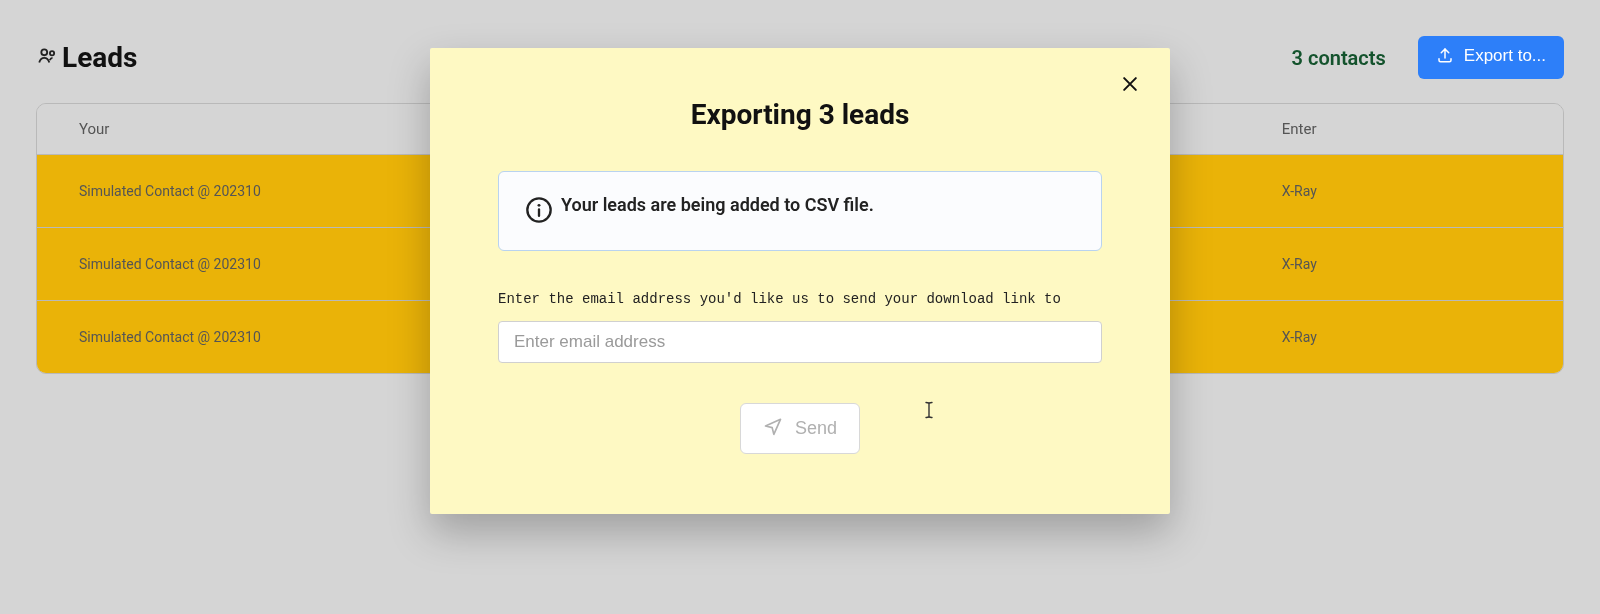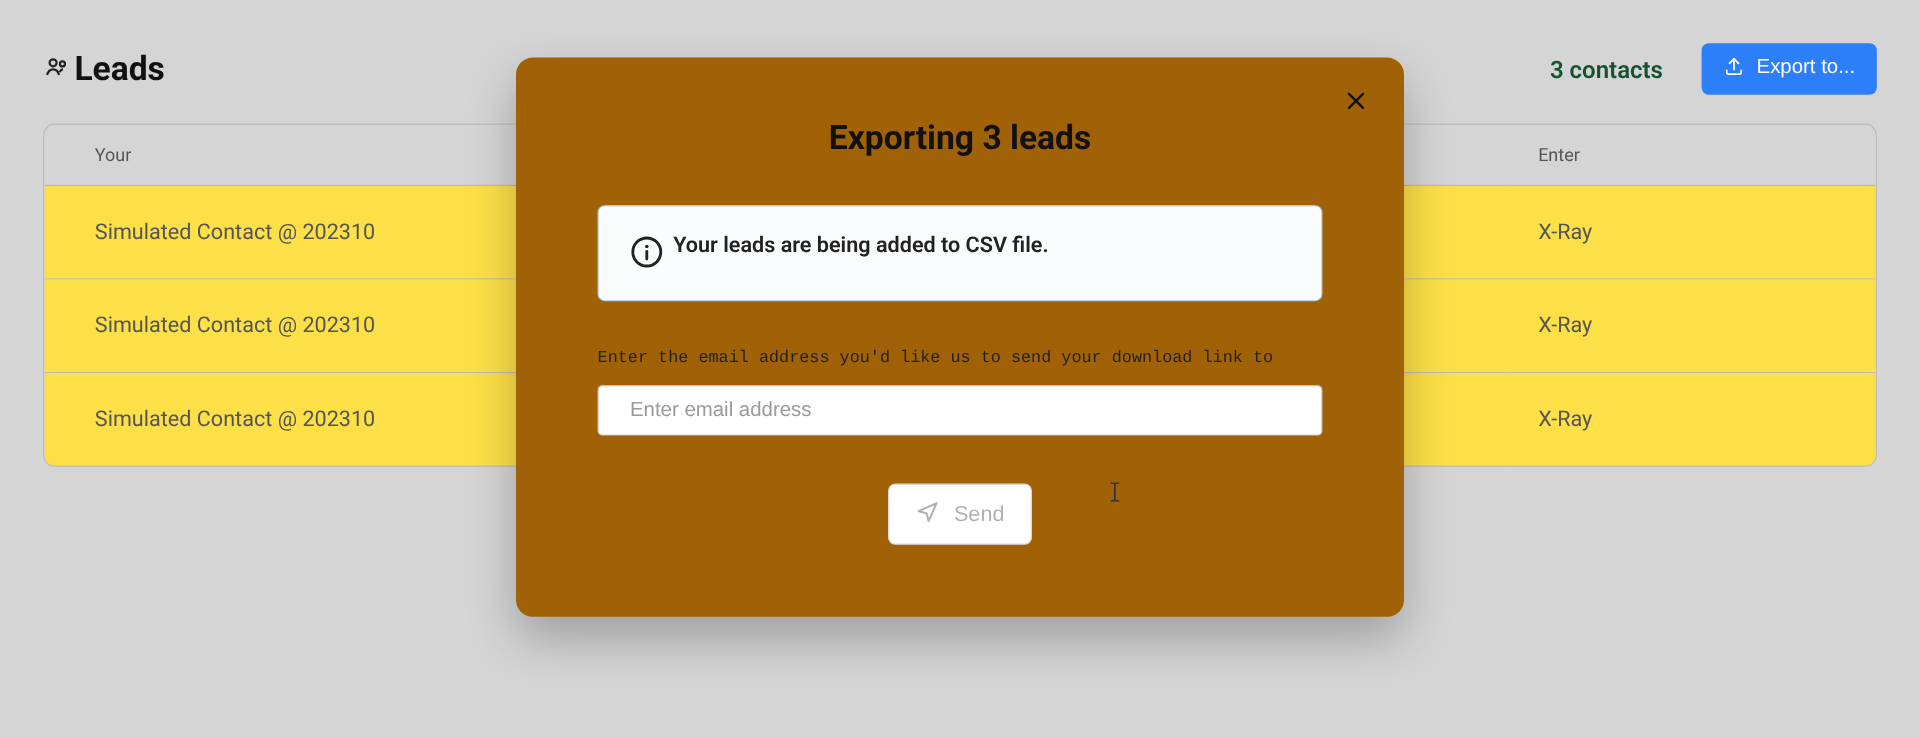--- a/index.html
+++ b/index.html
@@ -78,43 +78,43 @@
       font-weight: 400;
       color: #555;
       font-size: 15px;
       padding: 16px 24px;
       border-bottom: 1px solid #b9b9b9;
       background: #d5d5d5;
     }
     .leads-table td {
       padding: 28px 24px;
       color: #555;
-      font-size: 18px;
+      font-size: 14px;
       border-bottom: 1px solid #b9b9b9;
-      background: #fde047;
+      background: #eab308;
     }
     .leads-table tr:last-child td {
       border-bottom: none;
     }
     .col-name { width: 46%; padding-left: 42px !important; }
     .col-created { width: 34%; }
     .col-source { width: 20%; }
 
     .modal-backdrop {
       position: absolute;
       inset: 0;
       display: flex;
       justify-content: center;
       align-items: flex-start;
       padding-top: 48px;
     }
     .modal {
       width: 740px;
-      background: #a16207;
-      border-radius: 14px;
+      background: #fef9c3;
+      border-radius: 2px;
       box-shadow: 0 18px 40px rgba(0,0,0,0.25);
       padding: 24px 68px 60px 68px;
       position: relative;
     }
     .modal-close {
       position: absolute;
       top: 22px;
       right: 26px;
       background: none;
       border: none;
@@ -164,21 +164,21 @@
       font-size: 14px;
       color: #222;
       margin-bottom: 14px;
       display: block;
       font-family: Liberation Mono, monospace;
     }
     .email-input {
       width: 100%;
       border: 1px solid #d0d0d0;
       border-radius: 4px;
-      padding: 10px 26px;
+      padding: 10px 15px;
       font-size: 17px;
       color: #333;
       outline: none;
     }
     .email-input::placeholder {
       color: #9a9a9a;
     }
     .send-row {
       display: flex;
       justify-content: center;

